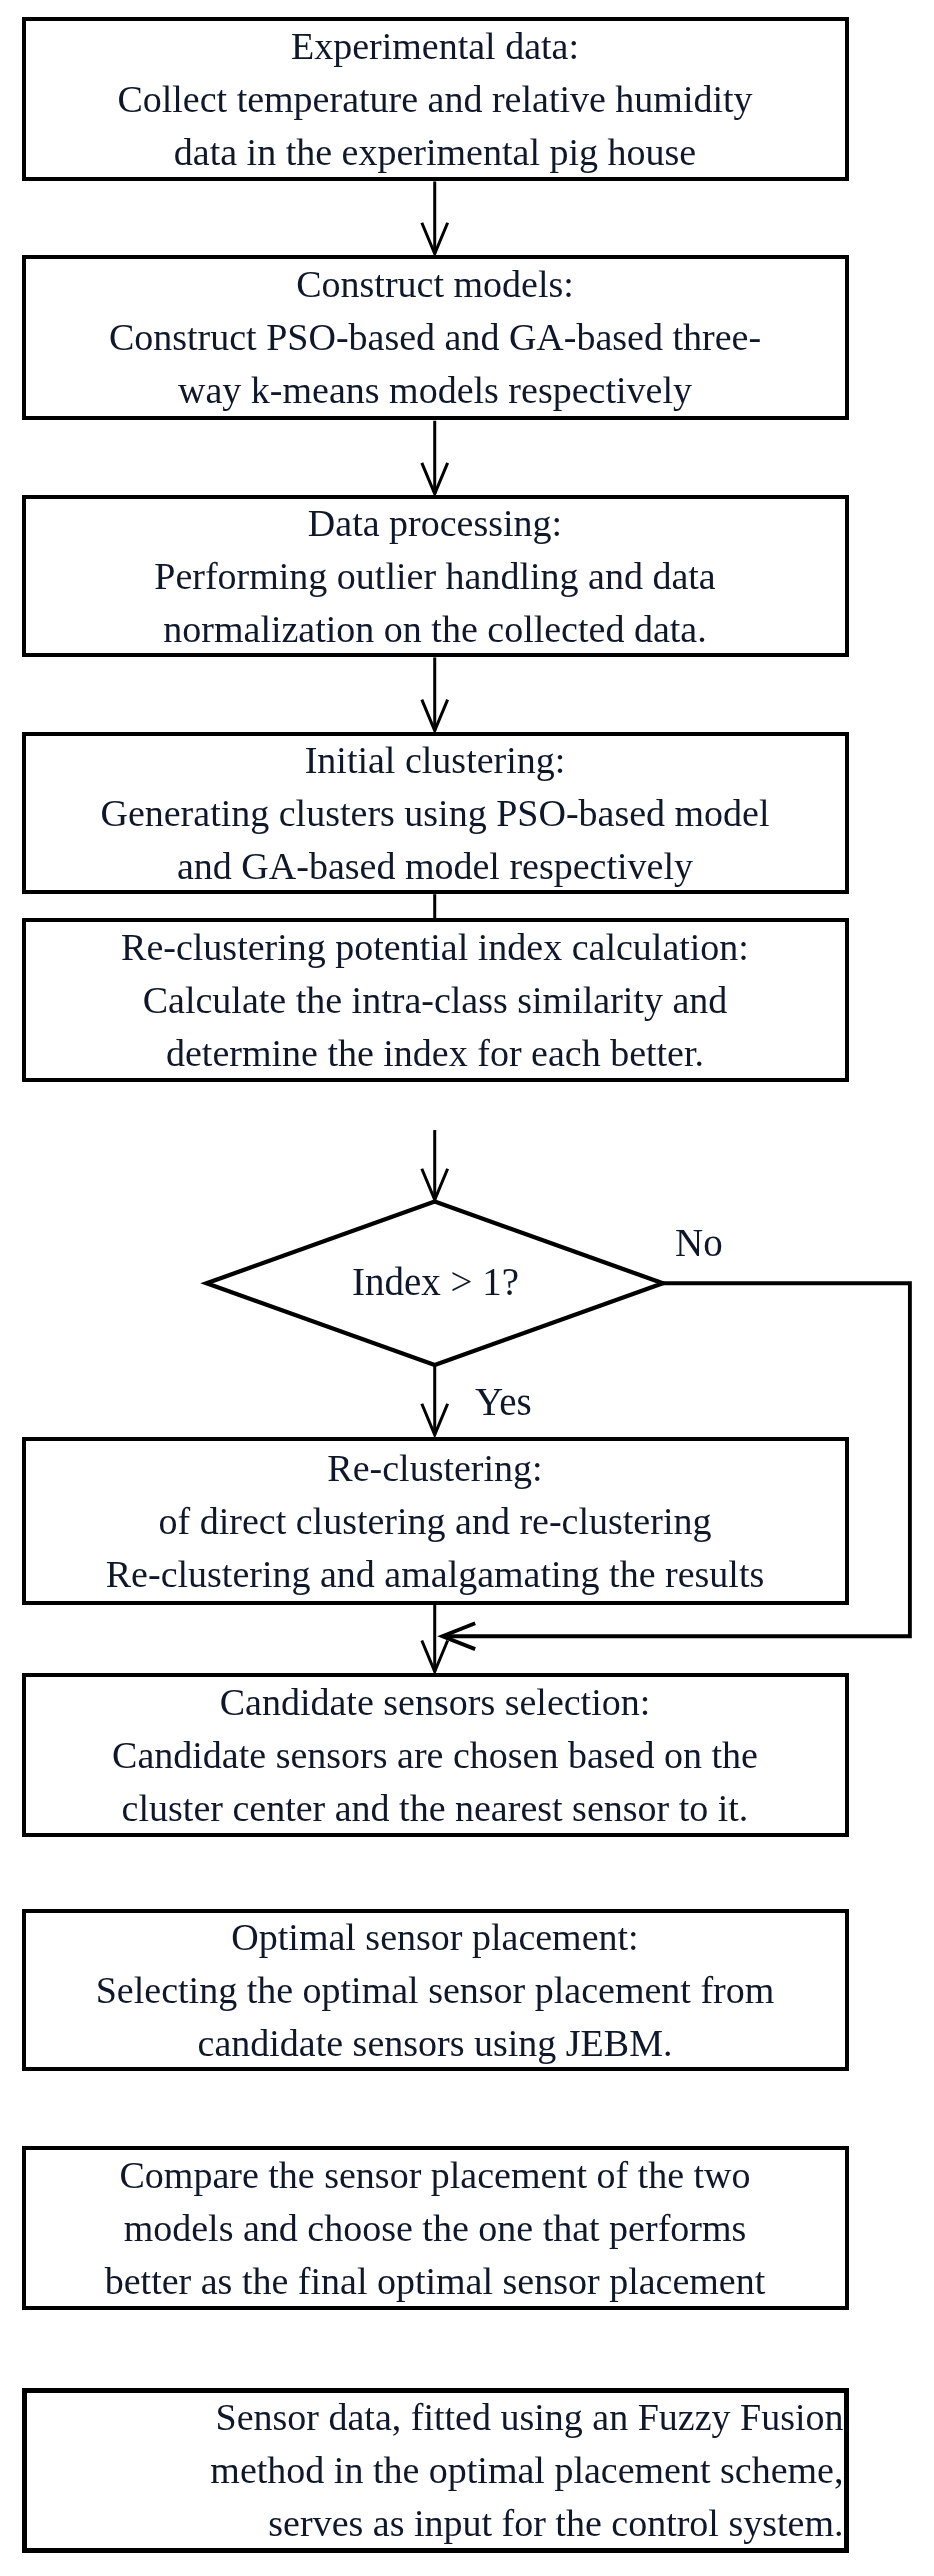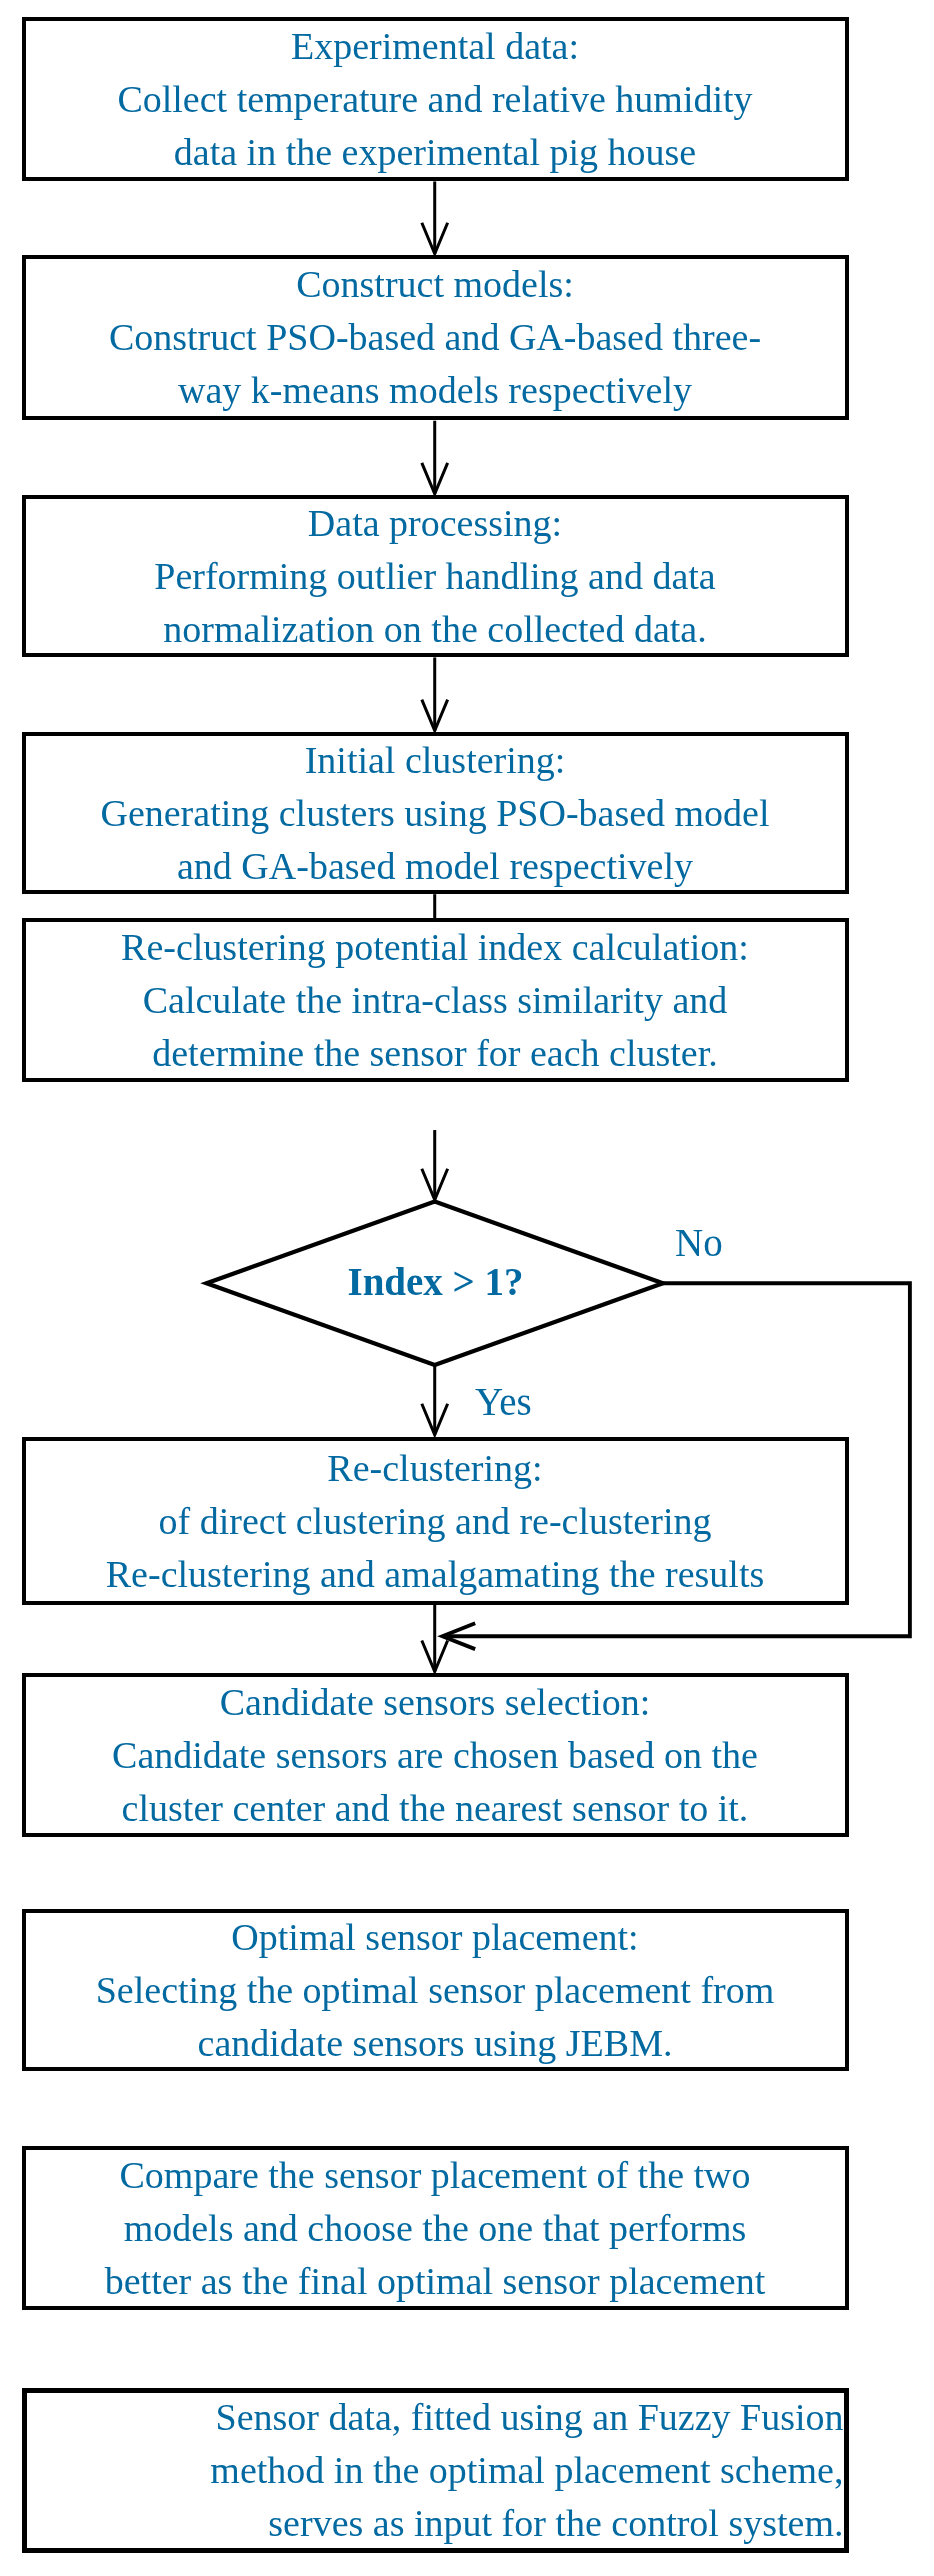--- a/index.html
+++ b/index.html
@@ -1,21 +1,21 @@
 <!DOCTYPE html>
 <html style="font-size:13.8px"><head>
 <meta charset="utf-8">
 <style>
   html, body { margin: 0; padding: 0; background: #ffffff; }
   .canvas {
     position: relative;
     width: 934px;
     height: 2576px;
     background: #ffffff;
-    color: #0369a1;
+    color: #0f172a;
     font-family: "Liberation Serif", "DejaVu Serif", serif;
     overflow: hidden;
   }
   .overlay {
     position: absolute;
     left: 0; top: 0;
     width: 934px; height: 2576px;
   }
   .pbox {
     position: absolute;
@@ -42,21 +42,20 @@
     text-align: center;
   }
   .decision-label {
     position: absolute;
     left: 263px;
     top: 1258px;
     width: 345px;
     text-align: center;
     font-size: 39px;
     line-height: 48px;
-    font-weight: bold;
   }
 </style>
 </head>
 <body>
 
 <div class="canvas">
 
   <svg class="overlay" width="934" height="2576" viewBox="0 0 1085 2991">
     <g stroke="#000000" fill="none">
 
@@ -120,21 +119,21 @@
 
   <div class="pbox" style="top:732px;height:162px">
     <span class="bline">Initial clustering:</span>
     <span class="bline">Generating clusters using PSO-based model</span>
     <span class="bline">and GA-based model respectively</span>
   </div>
 
   <div class="pbox" style="top:918px;height:164px">
     <span class="bline">Re-clustering potential index calculation:</span>
     <span class="bline">Calculate the intra-class similarity and</span>
-    <span class="bline">determine the sensor for each cluster.</span>
+    <span class="bline">determine the index for each better.</span>
   </div>
 
   <div class="decision-label">Index &gt; 1?</div>
   <div class="flabel" style="left:675px;top:1221px">No</div>
   <div class="flabel" style="left:475px;top:1380px">Yes</div>
 
   <div class="pbox" style="top:1437px;height:168px">
     <span class="bline">Re-clustering:</span>
     <span class="bline">of direct clustering and re-clustering</span>
     <span class="bline">Re-clustering and amalgamating the results</span>

